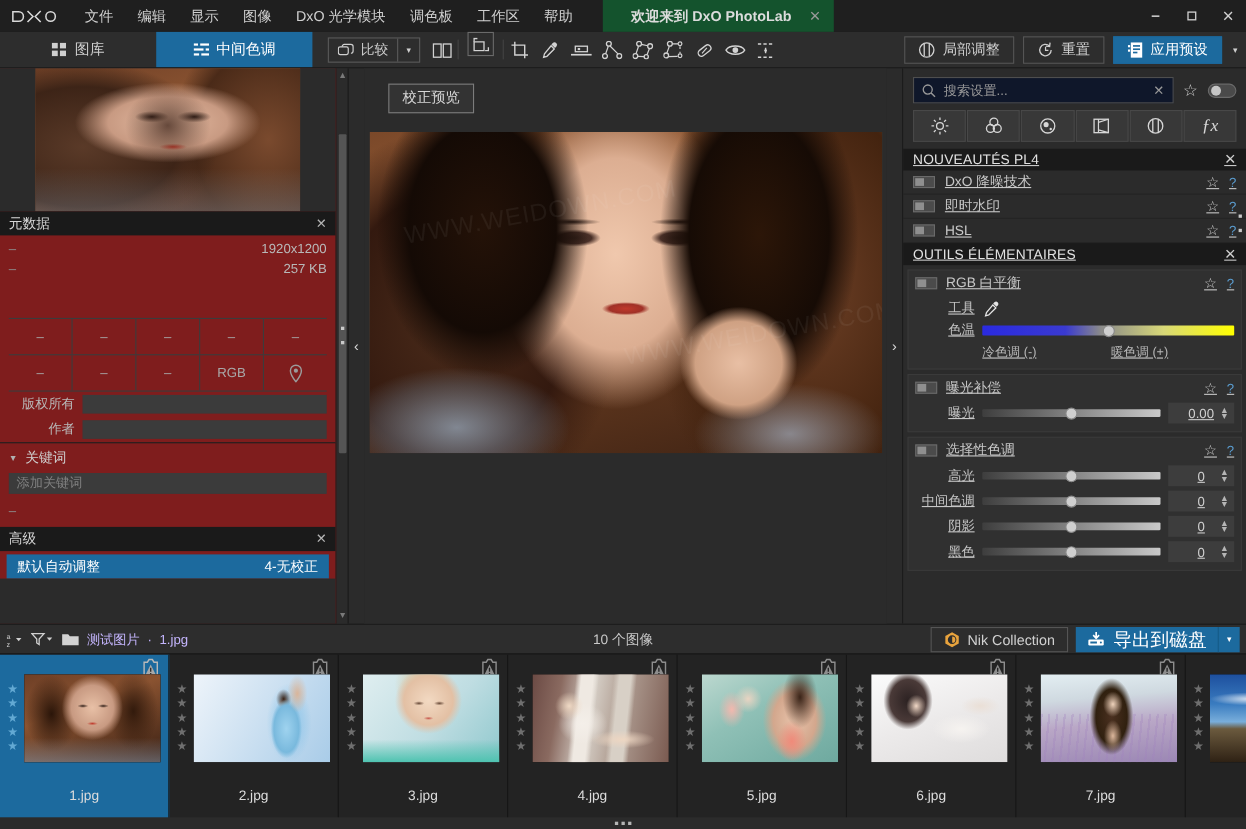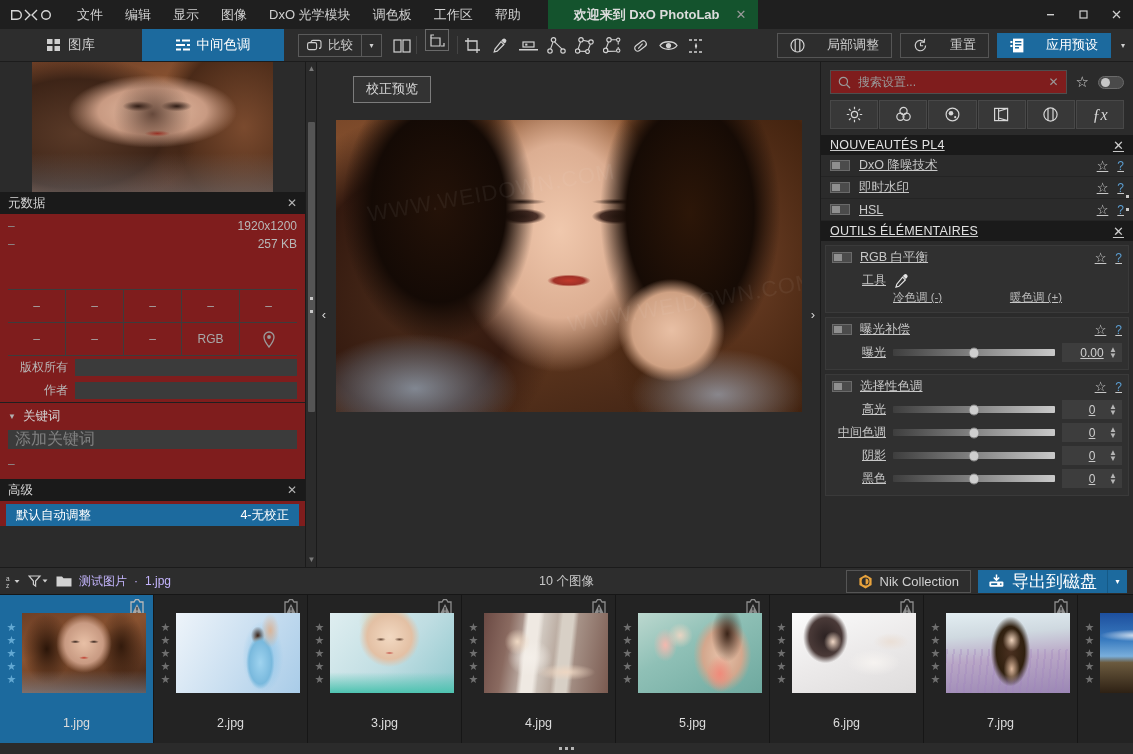--- a/index.html
+++ b/index.html
@@ -44,21 +44,21 @@
   .compare-main { display: flex; align-items: center; gap: 6px; padding: 0 8px;
                   font-size: 12.5px; color: #cfcfcf; height: 100%; }
   .compare-arrow { width: 20px; height: 100%; display: flex; align-items: center;
                    justify-content: center; border-left: 1px solid #5a5a5a; font-size: 8px;
                    color: #cfcfcf; }
   .tbi { width: 28px; height: 33px; display: flex; align-items: center;
          justify-content: center; color: #d2d2d2; }
   .tbi.box { border: 1px solid #6a6a6a; width: 24px; height: 22px; margin: 0 8px; }
   .right-tools { margin-left: auto; display: flex; align-items: center; gap: 8px;
                  padding-right: 8px; }
-  .pill { display: flex; align-items: center; gap: 22px; height: 25px; padding: 0 12px;
+  .pill { display: flex; align-items: center; gap: 7px; height: 25px; padding: 0 12px;
           border: 1px solid #555; font-size: 13px; color: #d0d0d0; background: #2d2d2d; }
   .pill.accent { background: #1c6a9e; border-color: #1c6a9e; color: #fff; }
   .pill-arrow { font-size: 8px; color: #cfcfcf; padding-left: 2px; }
 
   
   .body { flex: 1 1 auto; display: flex; min-height: 0; background: #262626; }
 
   
   .leftpanel { width: 306px; flex: 0 0 306px; background: #7f1d1d; display: flex;
                flex-direction: column; min-height: 0; border-right: 1px solid #1b1b1b; }
@@ -81,21 +81,21 @@
                font-size: 12px; color: #a8a8a8; border-right: 1px solid #3c3c3c; }
   .meta-cell:last-child { border-right: none; }
   .fld-row { display: flex; align-items: center; padding: 3px 8px; gap: 7px; }
   .fld-label { width: 60px; text-align: right; font-size: 12px; color: #b8b8b8; }
   .fld-input { flex: 1 1 auto; height: 17px; background: #3b3b3b; border: none; }
 
   .kw-head { display: flex; align-items: center; gap: 7px; padding: 5px 8px 3px 8px;
              font-size: 12.5px; color: #d0d0d0; border-top: 1px solid #1f1f1f; }
   .tri { font-size: 8px; color: #b0b0b0; }
   .kw-input { margin: 2px 8px; height: 19px; background: #3b3b3b; display: flex;
-              align-items: center; padding: 0 7px; font-size: 16px; color: #818181; }
+              align-items: center; padding: 0 7px; font-size: 12px; color: #818181; }
   .kw-dash { padding: 6px 8px 8px 8px; color: #8d8d8d; font-size: 12px; }
 
   .adv-item { margin: 3px 6px 0 6px; height: 22px; background: #1c6a9e; display: flex;
               align-items: center; padding: 0 10px; font-size: 12.5px; color: #fff; }
   .adv-item .val { margin-left: auto; }
   .lp-fill { flex: 1 1 auto; background: #2b2b2b; }
 
   
   .lp-scroll { width: 11px; flex: 0 0 11px; background: #2b2b2b; position: relative;
                border-right: 1px solid #1b1b1b; }
@@ -120,21 +120,21 @@
   .prev-btn { border: 1px solid #7c7c7c; height: 27px; padding: 0 12px; display: flex;
               align-items: center; font-size: 13px; color: #d6d6d6; background: #333; }
   .canvas-wrap { flex: 1 1 auto; display: flex; align-items: flex-start;
                  justify-content: center; padding-top: 4px; }
   .canvas { width: 466px; height: 292px; position: relative; overflow: hidden; }
 
   
   .rightpanel { width: 313px; flex: 0 0 313px; background: #2b2b2b; display: flex;
                 flex-direction: column; min-height: 0; border-left: 1px solid #1b1b1b; }
   .search-row { display: flex; align-items: center; gap: 9px; padding: 8px 9px 6px 9px; }
-  .search-box { flex: 1 1 auto; height: 24px; background: #7f1d1d; border: 1px solid #4e4e4e;
+  .search-box { flex: 1 1 auto; height: 24px; background: #0f172a; border: 1px solid #4e4e4e;
                 display: flex; align-items: center; gap: 7px; padding: 10px 7px; }
   .search-box .ph-txt { flex: 1 1 auto; font-size: 12px; color: #9a9a9a; }
   .star-ic { color: #cfcfcf; font-size: 15px; }
   .toggle { width: 26px; height: 13px; border-radius: 7px; background: #4a4a4a;
             border: 1px solid #6a6a6a; position: relative; }
   .toggle i { position: absolute; left: 2px; top: 1px; width: 9px; height: 9px;
               border-radius: 50%; background: #c6c6c6; }
   .tabs-row { display: flex; padding: 0 9px 6px 9px; gap: 1px; }
   .tab-ic { flex: 1 1 0; height: 29px; background: #383838; border: 1px solid #484848;
             display: flex; align-items: center; justify-content: center; color: #d6d6d6; }
@@ -680,20 +680,26 @@
               <span class="qmark">?</span>
             </div>
           </div>
           <div class="wb-tool-row">
             <span class="wb-tool-label">工具</span>
             <svg width="16" height="16" viewBox="0 0 16 16">
               <path d="M10 1.8 a2.1 2.1 0 0 1 3 3 l-1.1 1.1 -3 -3 z" fill="#e4e4e4"></path>
               <path d="M8.6 4.2 L11.3 6.9 L4.9 13.3 L2 14.1 L2.8 11.2 z" fill="none" stroke="#e4e4e4" stroke-width="1.2"></path>
             </svg>
           </div>
+          <div class="slider-row">
+            <span class="sl-label">色温</span>
+            <div class="sl-track temp">
+              <div class="sl-knob" id="wb-knob" style="left: 50%;"></div>
+            </div>
+          </div>
           <div class="sl-caption">
             <span>冷色调 (-)</span>
             <span>暖色调 (+)</span>
           </div>
         </div>
 
         <div class="panel-block">
           <div class="pb-head">
             <div class="sw">
                 <i></i>

